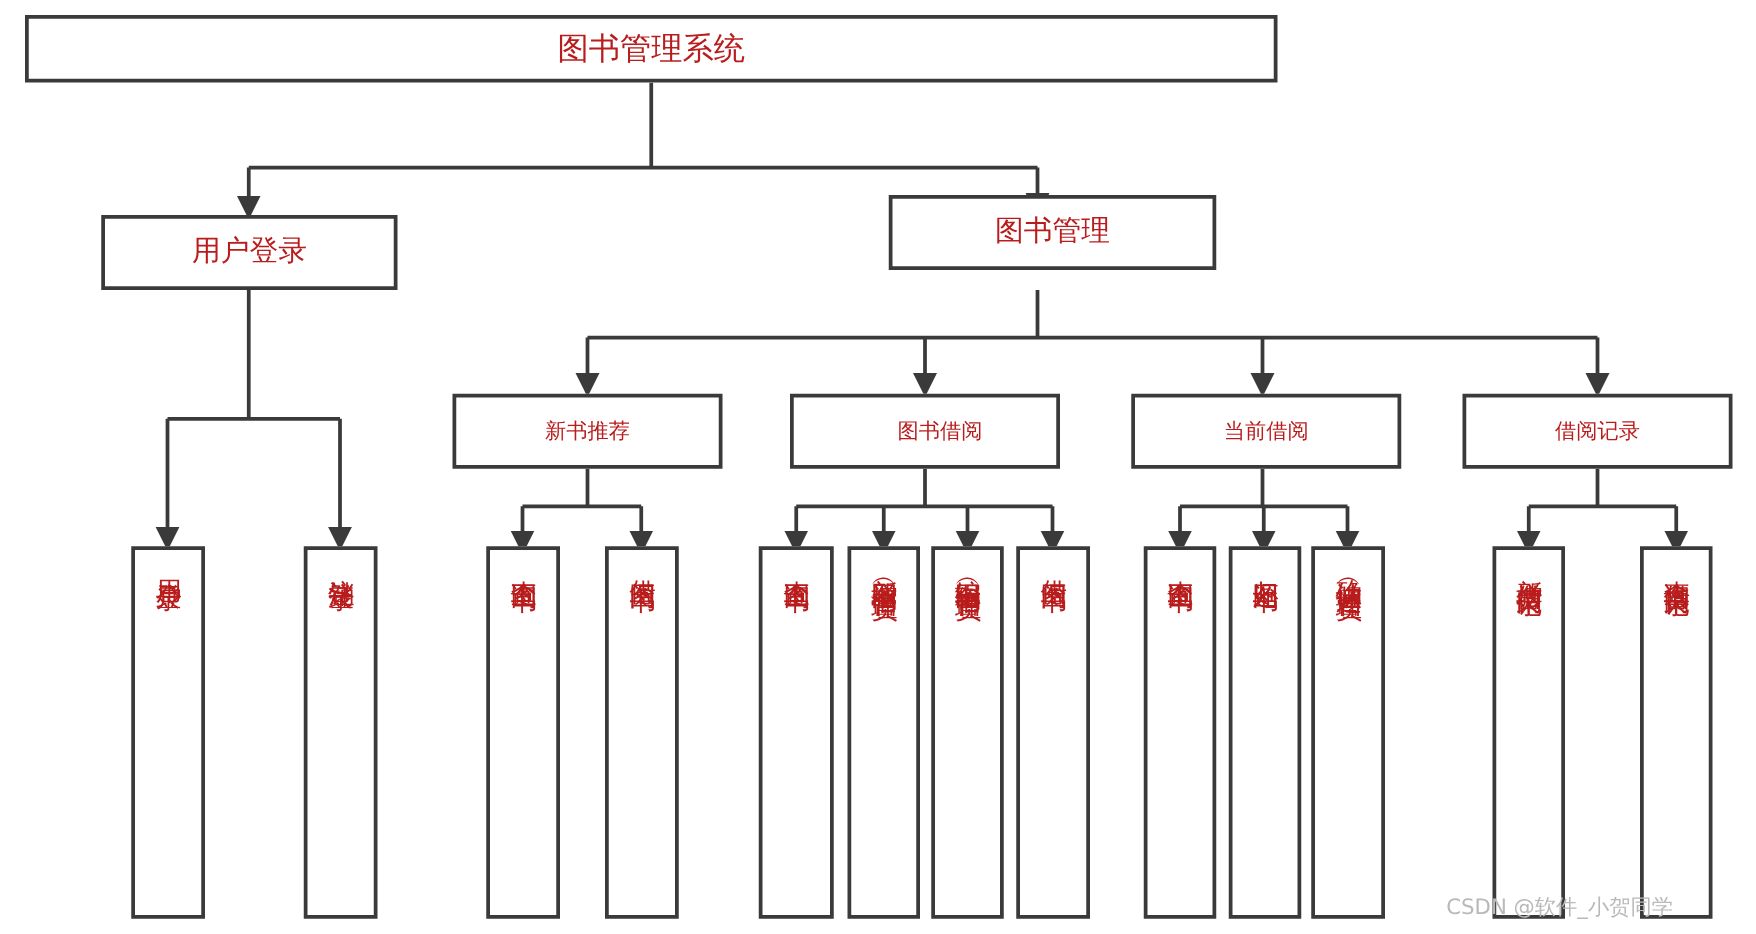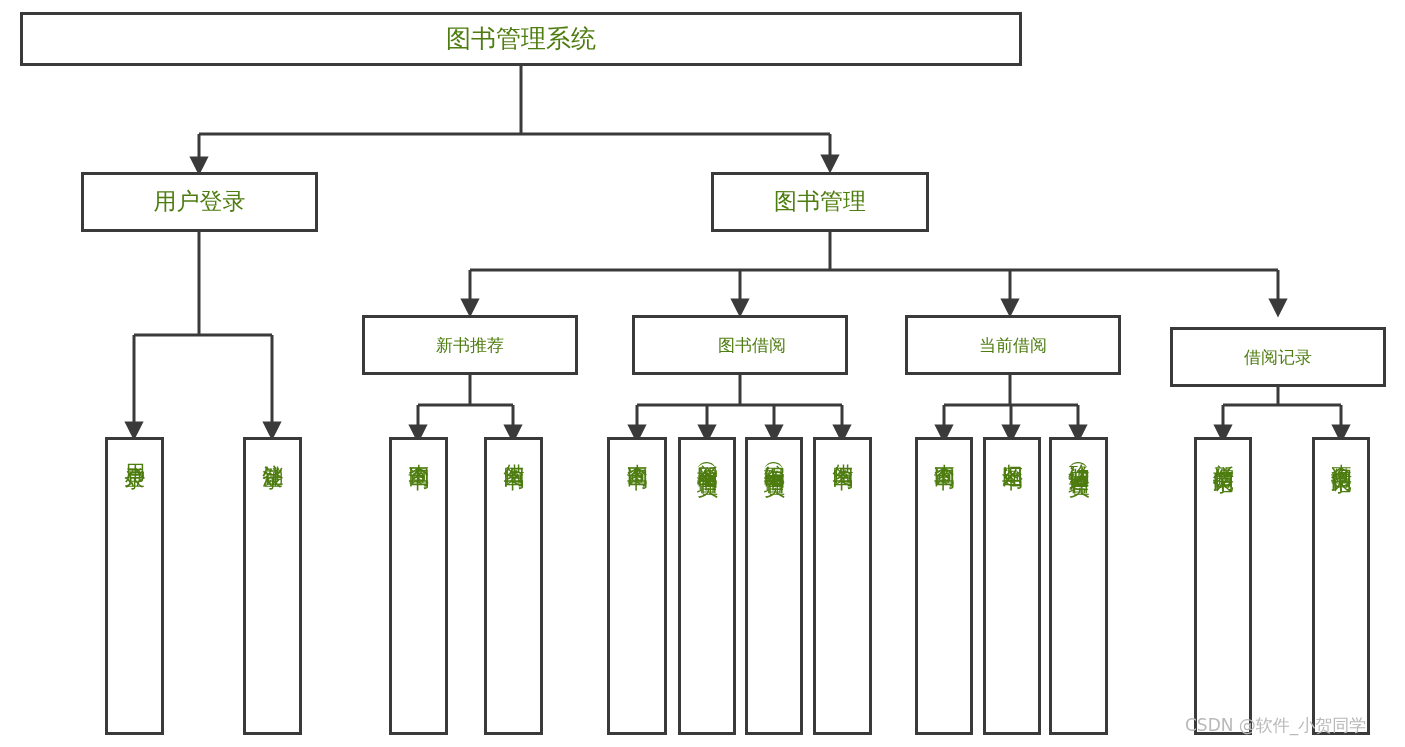--- a/index.html
+++ b/index.html
@@ -26,21 +26,21 @@
   .node {
     position: absolute;
     box-sizing: border-box;
     background: #ffffff;
     border: 3px solid #3a3a3a;
     display: flex;
     align-items: center;
     justify-content: center;
   }
   .node-label {
-    color: #4d7c0f;
+    color: #b91c1c;
     line-height: 1.18;
     text-align: left;
     white-space: nowrap;
   }
   
   .lvl-root .node-label { font-size: 25px; }
   
   .lvl-1 .node-label { font-size: 23px; }
   
   .lvl-2 .node-label { font-size: 17px; }
@@ -53,21 +53,21 @@
     line-height: 1.0;
     white-space: nowrap;
   }
   .leaf {
     align-items: flex-start;
     justify-content: center;
     padding-top: 7px;
   }
   .watermark {
     position: absolute;
-    left: 1185px;
+    left: 1157px;
     top: 714px;
     font-size: 17px;
     color: #b9b9b9;
     white-space: nowrap;
     font-family: "DejaVu Sans", "Liberation Sans", sans-serif;
   }
 </style>
 </head>
 <body>
 
@@ -123,34 +123,34 @@
     </g>
   </svg>
 
   <div class="node lvl-root" style="left:20px; top:12px; width:1002px; height:54px;">
     <span class="node-label">图书管理系统</span>
   </div>
 
   <div class="node lvl-1" style="left:81px; top:172px; width:237px; height:60px;">
     <span class="node-label">用户登录</span>
   </div>
-  <div class="node lvl-1" style="left:711px; top:172px; width:218px; height:60px;">
+  <div class="node lvl-1" style="left:711px; top:156px; width:262px; height:60px;">
     <span class="node-label">图书管理</span>
   </div>
 
   <div class="node lvl-2" style="left:362px; top:315px; width:216px; height:60px;">
     <span class="node-label">新书推荐</span>
   </div>
   <div class="node lvl-2" style="left:632px; top:315px; width:216px; height:60px;padding-left:24px;">
     <span class="node-label">图书借阅</span>
   </div>
   <div class="node lvl-2" style="left:905px; top:315px; width:216px; height:60px;">
     <span class="node-label">当前借阅</span>
   </div>
-  <div class="node lvl-2" style="left:1170px; top:315px; width:216px; height:60px;margin-top:12px;">
+  <div class="node lvl-2" style="left:1170px; top:315px; width:216px; height:60px;">
     <span class="node-label">借阅记录</span>
   </div>
 
   <div class="node leaf" style="left:105px; top:437px; width:59px; height:298px;">
     <span class="node-label">用户登录</span>
   </div>
   <div class="node leaf" style="left:243px; top:437px; width:59px; height:298px;">
     <span class="node-label">注销登录</span>
   </div>
 

